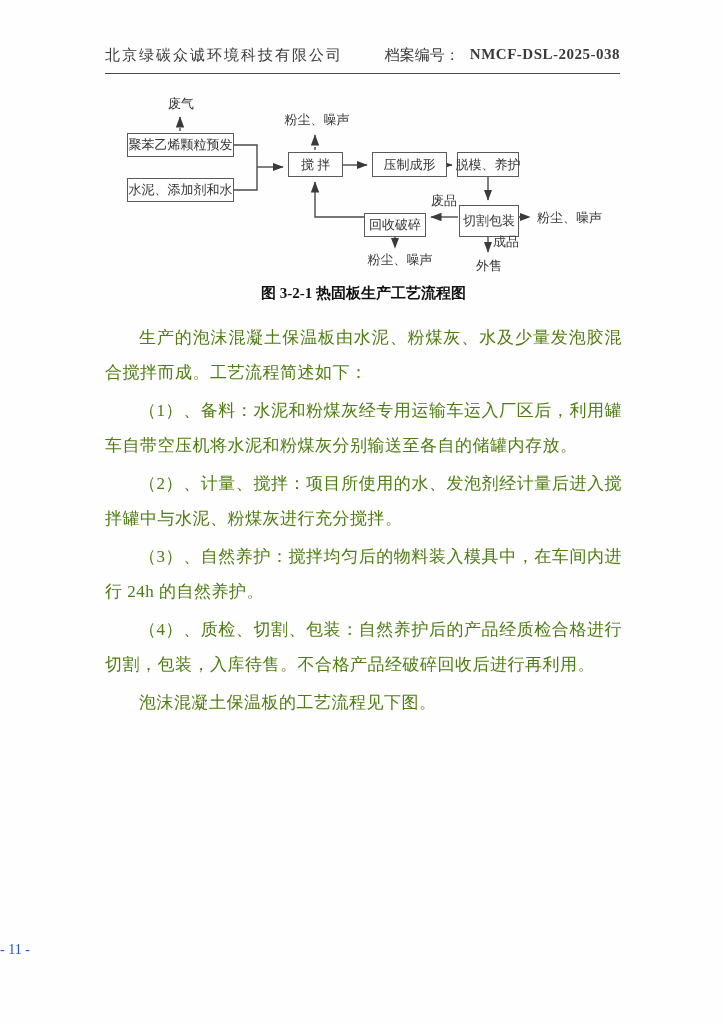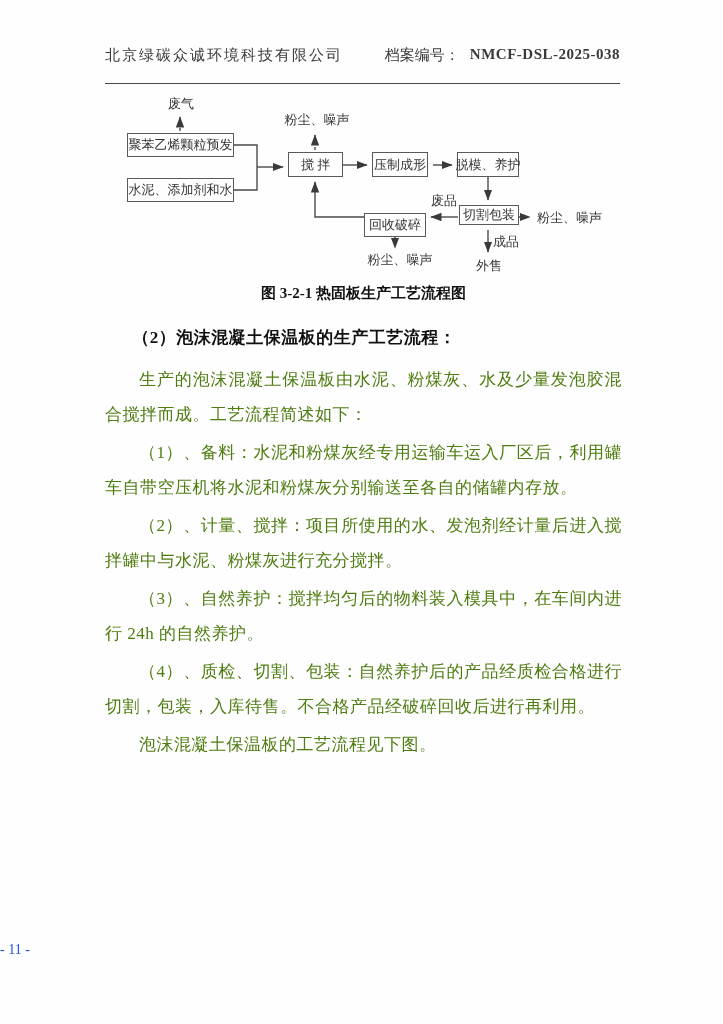--- a/index.html
+++ b/index.html
@@ -10,21 +10,21 @@
     background:#fefefe;
     margin:0 auto;
     font-family:"Liberation Serif","DejaVu Serif",serif;
     color:#1c1c1c;
     overflow:hidden;
   }
   
   .header {
     position:absolute; left:105px; top:46px; width:515px;
     border-bottom:1.5px solid #4a4a4a;
-    padding-bottom:18px;
+    padding-bottom:8px;
     display:flex; justify-content:space-between; align-items:baseline;
     font-size:15px; color:#3a3a3a;
   }
   .header .company { letter-spacing:2px; }
   .header .archive { display:flex; gap:10px; }
   .header .archive-no { font-weight:600; letter-spacing:0.5px;font-family:Liberation Serif, serif; }
   
   .flowchart { position:absolute; left:0; top:0; width:723px; height:285px; }
   .flowchart svg { position:absolute; left:0; top:0; }
   .fc-box {
@@ -100,38 +100,37 @@
         <path d="M180,131 V117" stroke-dasharray="3,3" marker-end="url(#arr)"></path>
         <path d="M315,150 V135" stroke-dasharray="3,3" marker-end="url(#arr)"></path>
         <path d="M519,217 H530" stroke-dasharray="3,3" marker-end="url(#arr)"></path>
         <path d="M395,230 V248" stroke-dasharray="3,3" marker-end="url(#arr)"></path>
       </g>
     </svg>
 
     <div class="fc-box" style="left:127px;top:133px;width:107px;height:24px;">聚苯乙烯颗粒预发</div>
     <div class="fc-box" style="left:127px;top:178px;width:107px;height:24px;">水泥、添加剂和水</div>
     <div class="fc-box" style="left:288px;top:152px;width:55px;height:25px;">搅  拌</div>
-    <div class="fc-box" style="left:372px;top:152px;width:56px;height:25px;">压制成形</div>
+    <div class="fc-box" style="left:372px;top:152px;width:75px;height:25px;">压制成形</div>
     <div class="fc-box" style="left:457px;top:152px;width:62px;height:25px;">脱模、养护</div>
-    <div class="fc-box" style="left:459px;top:205px;width:60px;height:20px;">切割包装</div>
+    <div class="fc-box" style="left:459px;top:205px;width:60px;height:32px;">切割包装</div>
     <div class="fc-box" style="left:364px;top:213px;width:62px;height:24px;">回收破碎</div>
 
     <div class="fc-label center" style="left:181px;top:95px;">废气</div>
     <div class="fc-label center" style="left:317px;top:111px;">粉尘、噪声</div>
     <div class="fc-label center" style="left:444px;top:192px;">废品</div>
     <div class="fc-label" style="left:537px;top:209px;">粉尘、噪声</div>
     <div class="fc-label" style="left:493px;top:233px;">成品</div>
     <div class="fc-label center" style="left:489px;top:257px;">外售</div>
     <div class="fc-label center" style="left:400px;top:251px;">粉尘、噪声</div>
   </div>
 
   <div class="caption">图 3-2-1 热固板生产工艺流程图</div>
 
   <div class="body-text">
-    <p class="section-heading">（2）泡沫混凝土保温板的生产工艺流程：</p>
     <p class="para">生产的泡沫混凝土保温板由水泥、粉煤灰、水及少量发泡胶混合搅拌而成。工艺流程简述如下：</p>
     <p class="para">（1）、备料：水泥和粉煤灰经专用运输车运入厂区后，利用罐车自带空压机将水泥和粉煤灰分别输送至各自的储罐内存放。</p>
     <p class="para">（2）、计量、搅拌：项目所使用的水、发泡剂经计量后进入搅拌罐中与水泥、粉煤灰进行充分搅拌。</p>
     <p class="para">（3）、自然养护：搅拌均匀后的物料装入模具中，在车间内进行 24h 的自然养护。</p>
     <p class="para">（4）、质检、切割、包装：自然养护后的产品经质检合格进行切割，包装，入库待售。不合格产品经破碎回收后进行再利用。</p>
     <p class="para">泡沫混凝土保温板的工艺流程见下图。</p>
   </div>
 
   <div class="footer">- 11 -</div>
 

